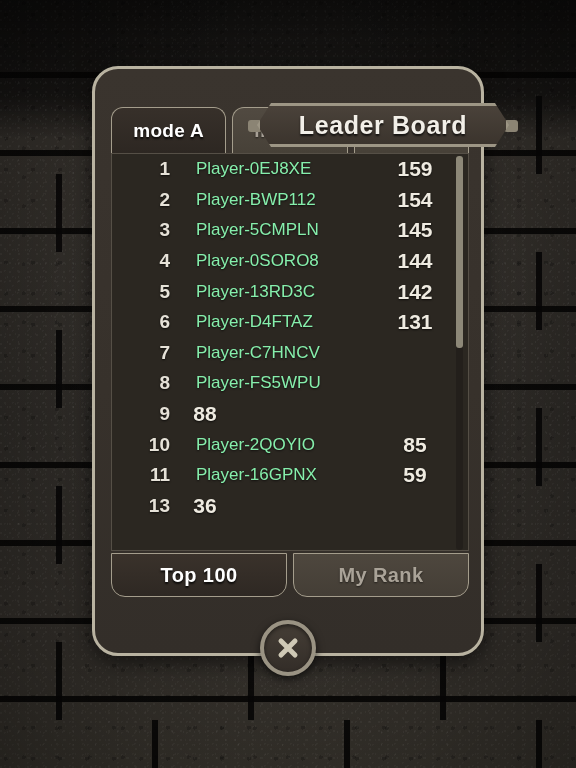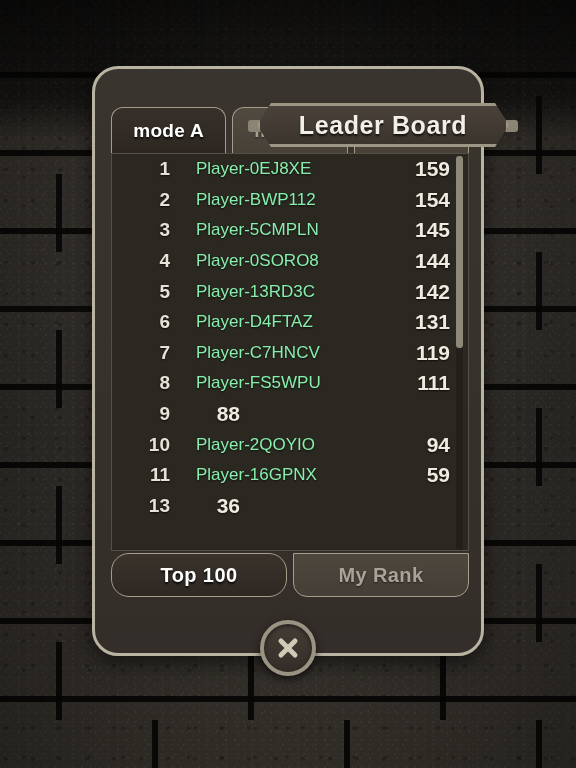--- a/index.html
+++ b/index.html
@@ -156,21 +156,21 @@
   }
   .pname {
     flex:1;
     padding-left:26px;
     font-size:17px;
     color:#86efac;
     text-shadow:0 1px 2px rgba(0,0,0,0.65);
   }
   .score {
     width:88px;
-    text-align:right;
+    text-align:center;
     padding-right:18px;
     font-size:21px; font-weight:bold;
     color:#efebe1;
     text-shadow:0 1px 2px rgba(0,0,0,0.7);
   }
 
   
   #scroll-track {
     position:absolute;
     right:5px; top:2px;
@@ -199,21 +199,20 @@
     border-radius:0 0 14px 14px;
     display:flex; align-items:center; justify-content:center;
     font-size:20px; font-weight:bold;
     letter-spacing:0.4px;
     cursor:pointer;
   }
   .bbtn.active {
     background:linear-gradient(to bottom, #3a322b, #2e2823);
     color:#ffffff;
     text-shadow:0 2px 2px rgba(0,0,0,0.8);
-    border-radius:18px;
   }
   .bbtn.inactive {
     background:linear-gradient(to bottom, #4e473e, #443e36);
     color:#aaa398;
     text-shadow:0 1px 2px rgba(0,0,0,0.55);
   }
 
   
   #close-btn {
     position:absolute;
@@ -310,35 +309,33 @@
             <div class="score">142</div>
           </div>
           <div class="row">
             <div class="rank">6</div>
             <div class="pname">Player-D4FTAZ</div>
             <div class="score">131</div>
           </div>
           <div class="row">
             <div class="rank">7</div>
             <div class="pname">Player-C7HNCV</div>
-            <div class="score">119</div>
           </div>
           <div class="row">
             <div class="rank">8</div>
             <div class="pname">Player-FS5WPU</div>
-            <div class="score">111</div>
           </div>
           <div class="row">
             <div class="rank">9</div>
             <div class="score">88</div>
           </div>
           <div class="row">
             <div class="rank">10</div>
             <div class="pname">Player-2QOYIO</div>
-            <div class="score">94</div>
+            <div class="score">85</div>
           </div>
           <div class="row">
             <div class="rank">11</div>
             <div class="pname">Player-16GPNX</div>
             <div class="score">59</div>
           </div>
           <div class="row">
             <div class="rank">13</div>
             <div class="score">36</div>
           </div>

